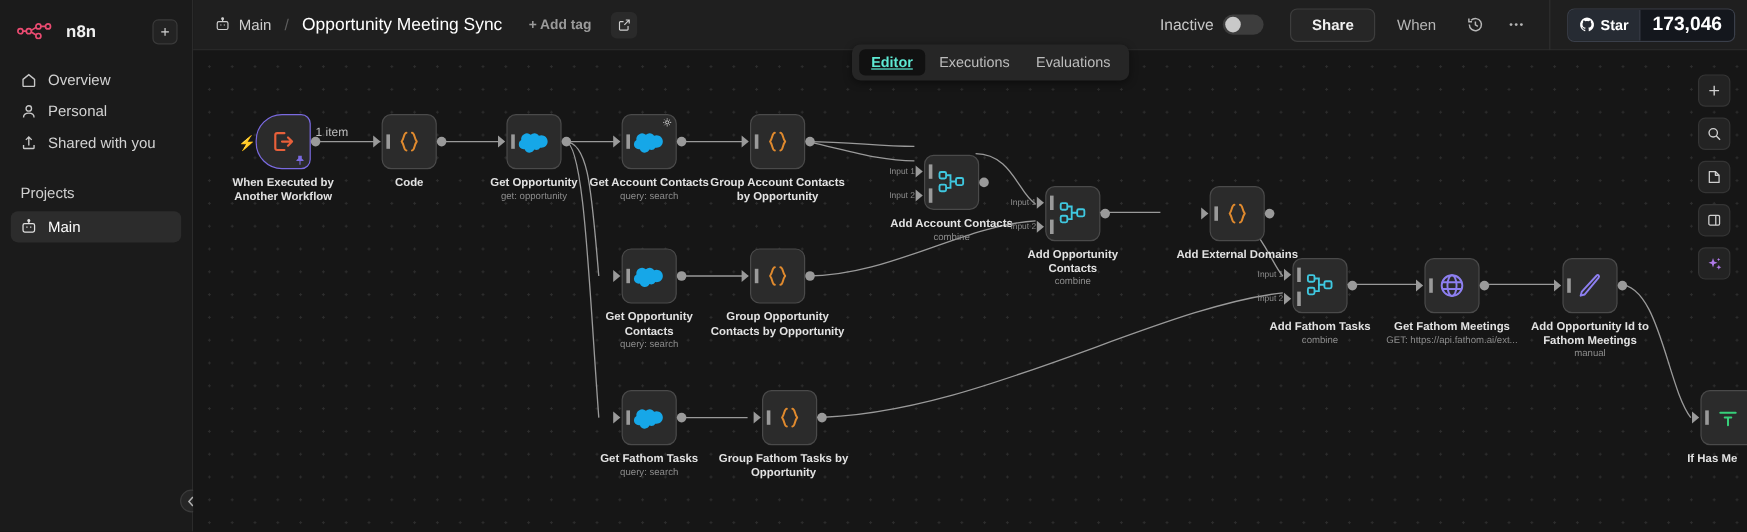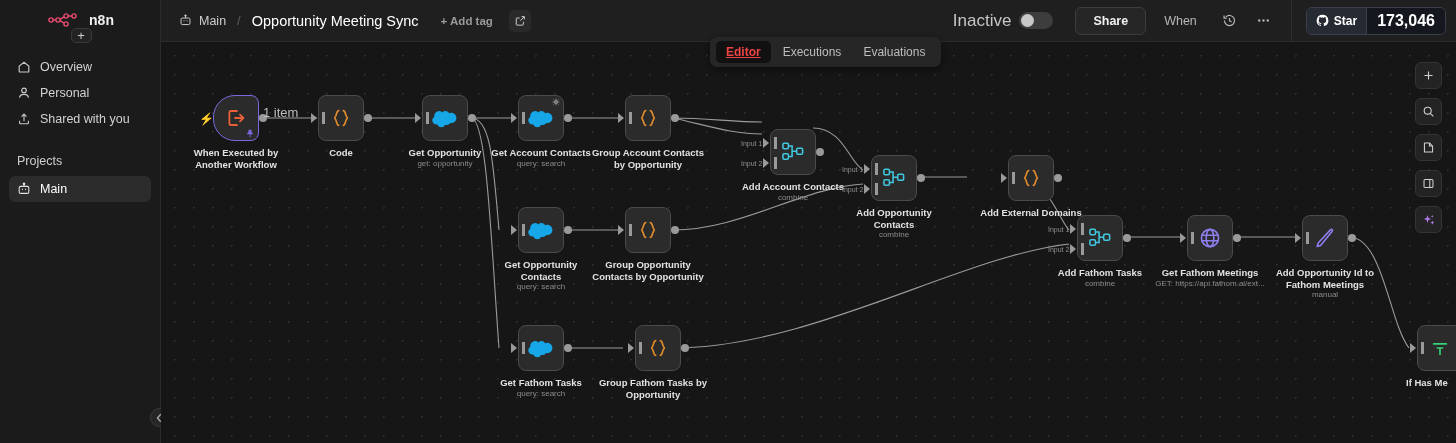--- a/index.html
+++ b/index.html
@@ -14,21 +14,21 @@
 
   
   .sidebar {
     width: 161px; height: 443px;
     background: #1b1b1b;
     border-right: 1px solid #2b2b2b;
     flex: 0 0 161px;
     position: relative;
     padding-top: 10px;
   }
-  .sb-head { display: flex; align-items: center; justify-content: space-between; padding: 2px 12px 0 14px; height: 30px; flex-direction: column; }
+  .sb-head { display: flex; align-items: center; justify-content: space-between; padding: 2px 12px 0 14px; height: 30px; }
   .brand { display: flex; align-items: center; gap: 7px; }
   .brand-name { font-size: 14px; font-weight: 700; color: #f0f0f0; letter-spacing: .1px; }
   .plus-btn {
     width: 21px; height: 21px; border: 1px solid #3a3a3a; border-radius: 5px;
     display: flex; align-items: center; justify-content: center;
     color: #cfcfcf; font-size: 13px; line-height: 1; background: #232323;
   }
   .sb-nav { margin-top: 14px; }
   .sb-item {
     display: flex; align-items: center; gap: 9px;
@@ -57,21 +57,21 @@
   .crumb-sep { color: #5e5e5e; margin: 0 4px; font-size: 13px; }
   .wf-title { font-size: 14.5px; color: #fff; font-weight: 400; }
   .add-tag { font-size: 11.5px; color: #9a9a9a; margin-left: 22px; font-weight: 700; }
   .icon-sq {
     width: 22px; height: 22px; border-radius: 5px; background: #2a2a2a;
     display: flex; align-items: center; justify-content: center; color: #cfcfcf;
     margin-left: 16px;
   }
   .tb-right { margin-left: auto; display: flex; align-items: center; gap: 0; padding-right: 10px; height: 100%; }
   .inactive-wrap { display: flex; align-items: center; gap: 8px; margin-right: 22px; }
-  .inactive-lbl { font-size: 17px; color: #c6c6c6; }
+  .inactive-lbl { font-size: 13px; color: #c6c6c6; }
   .toggle { width: 34px; height: 17px; border-radius: 10px; background: #3d3d3d; position: relative; }
   .toggle::after { content:""; position:absolute; left:2px; top:2px; width:13px; height:13px; border-radius:50%; background:#c9c9c9; }
   .share-btn {
     border: 1px solid #3d3d3d; border-radius: 6px; background: #262626;
     color: #f0f0f0; font-size: 12.5px; font-weight: 700; padding: 6px 17px; margin-right: 18px;
   }
   .saved-lbl { font-size: 12.5px; color: #b6b6b6; margin-right: 22px; }
   .tb-ico { color: #b6b6b6; width: 22px; height: 22px; display:flex; align-items:center; justify-content:center; margin-right: 12px; }
   .gh-divider { width: 1px; height: 42px; background: #2e2e2e; margin: 0 14px 0 4px; }
   .gh-star { display: flex; align-items: stretch; border-radius: 6px; overflow: hidden; border: 1px solid #3a3f4a; }
@@ -79,21 +79,21 @@
   .gh-right { background: #14171d; display: flex; align-items: center; padding: 4px 10px; font-size: 16px; color: #fff; font-weight: 700; border-left: 1px solid #3a3f4a; }
 
   
   .tabbar {
     position: absolute; left: 549px; top: 37px; z-index: 30;
     background: #262626; border-radius: 7px;
     display: flex; align-items: center; gap: 2px; padding: 4px 6px;
     box-shadow: 0 2px 7px rgba(0,0,0,.45);
   }
   .tab { font-size: 12px; color: #bdbdbd; padding: 4px 10px; border-radius: 5px; font-weight: 400; }
-  .tab.active { background: #111; color: #ef4444; font-weight: 700; text-decoration: underline; }
+  .tab.active { background: #111; color: #5eead4; font-weight: 700; text-decoration: underline; }
 
   
   .canvas {
     position: absolute; left: 0; top: 42px; right: 0; bottom: 0;
     background-color: #161616;
     background-image: radial-gradient(#2d2d2d 1px, transparent 1px);
     background-size: 19px 19px;
     background-position: 4px 4px;
     overflow: hidden;
   }
@@ -140,21 +140,21 @@
   .port-in::before {
     content:""; position: absolute; left: 5px; top: -6px;
     width: 2.5px; height: 12px; background: #9a9a9a;
   }
   .port-in.p1 { top: 13px; }
   .port-in.p2 { top: 33px; }
   .inlbl { position: absolute; font-size: 7px; color: #8f8f8f; white-space: nowrap; }
   .pin-badge { position: absolute; right: 4px; bottom: 2px; color: #7a6ae0; font-size: 9px; line-height: 1; }
   .bolt { position: absolute; left: -14px; top: 18px; color: #e8603a; font-size: 12px; line-height: 1; }
   .settings-dot { position: absolute; right: 3px; top: 2px; color: #d6d6d6; font-size: 8px; line-height:1; }
-  .item-lbl { position: absolute; font-size: 13px; color: #bdbdbd; }
+  .item-lbl { position: absolute; font-size: 10px; color: #bdbdbd; }
 
   
   .rtools { position: absolute; right: 14px; top: 20px; display: flex; flex-direction: column; gap: 9px; z-index: 25; }
   .rtool {
     width: 27px; height: 27px; border-radius: 6px;
     background: #232323; border: 1px solid #343434;
     display: flex; align-items: center; justify-content: center; color: #cfcfcf;
   }
   svg { display: block; }
 </style>

